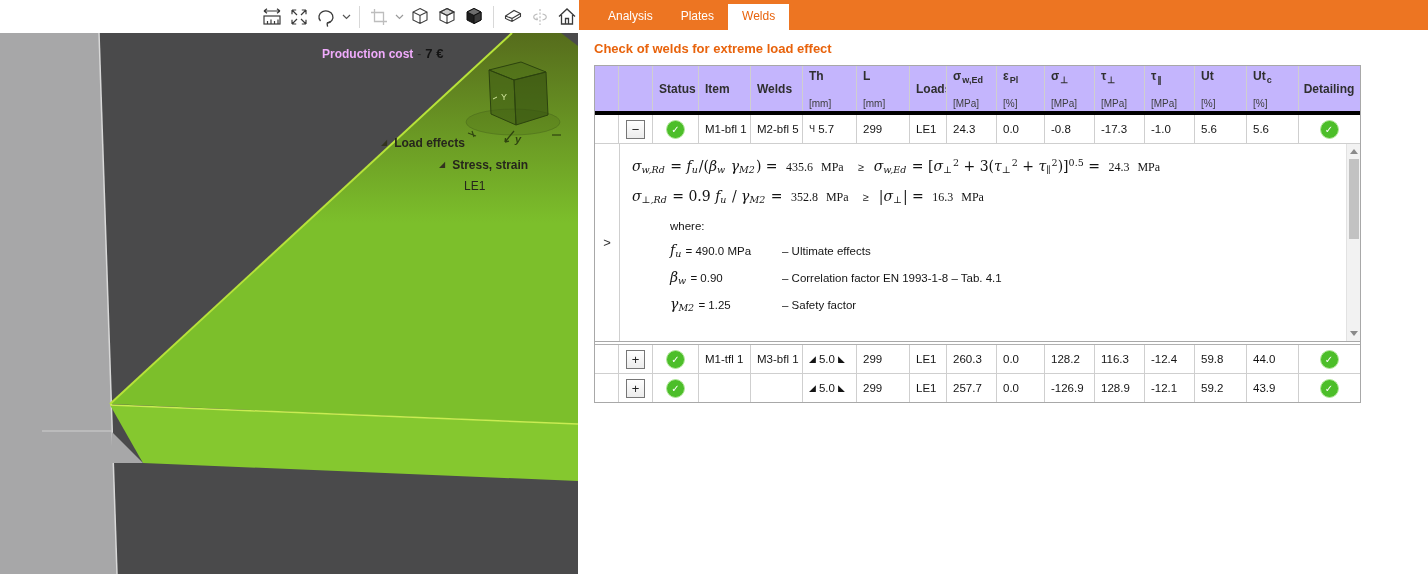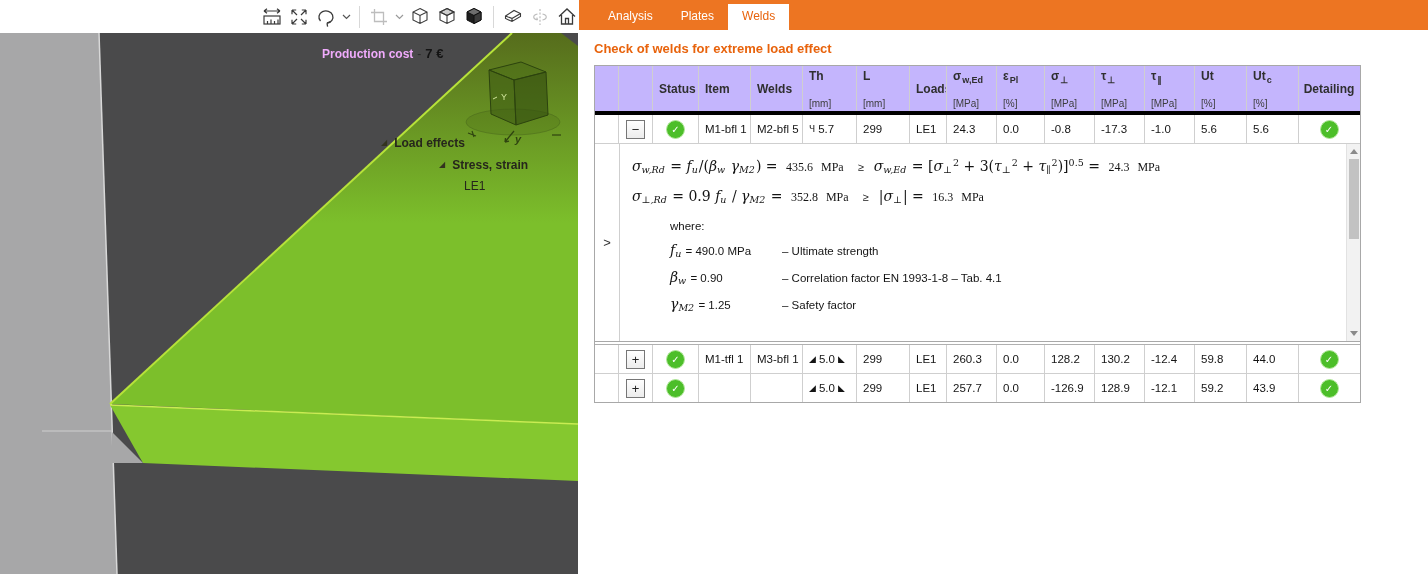--- a/index.html
+++ b/index.html
@@ -291,21 +291,21 @@
         </div>
       </div>
       <div class="detail">
         <div class="d-gutter">&gt;</div>
         <div class="d-content">
           <div class="f-line"><span class="m-i">σ</span><span class="m-sub">w,Rd</span><span class="m-r"> = </span><span class="m-i">f</span><span class="m-sub">u</span><span class="m-r">/(</span><span class="m-i">β</span><span class="m-sub">w</span><span class="m-r"> </span><span class="m-i">γ</span><span class="m-sub">M2</span><span class="m-r">) = </span><span class="m-n">435.6</span><span class="m-n">MPa</span><span class="m-rel">≥</span><span class="m-i">σ</span><span class="m-sub">w,Ed</span><span class="m-r"> = [</span><span class="m-i">σ</span><span class="m-sub">⊥</span><span class="m-sup">2</span><span class="m-r"> + 3(</span><span class="m-i">τ</span><span class="m-sub">⊥</span><span class="m-sup">2</span><span class="m-r"> + </span><span class="m-i">τ</span><span class="m-sub">∥</span><span class="m-sup">2</span><span class="m-r">)]</span><span class="m-sup">0.5</span><span class="m-r"> = </span><span class="m-n">24.3</span><span class="m-n">MPa</span></div>
           <div class="f-line"><span class="m-i">σ</span><span class="m-sub">⊥,Rd</span><span class="m-r"> = 0.9 </span><span class="m-i">f</span><span class="m-sub">u</span><span class="m-r"> / </span><span class="m-i">γ</span><span class="m-sub">M2</span><span class="m-r"> = </span><span class="m-n">352.8</span><span class="m-n">MPa</span><span class="m-rel">≥</span><span class="m-r">|</span><span class="m-i">σ</span><span class="m-sub">⊥</span><span class="m-r">| = </span><span class="m-n">16.3</span><span class="m-n">MPa</span></div>
           <div class="where-label">where:</div>
           <div class="w-row">
             <div class="w-sym"><span class="m-i">f</span><span class="m-sub">u</span><span class="m-t"> = 490.0 MPa</span></div>
-            <div class="w-desc">– Ultimate strength</div>
+            <div class="w-desc">– Ultimate effects</div>
           </div>
           <div class="w-row">
             <div class="w-sym"><span class="m-i">β</span><span class="m-sub">w</span><span class="m-t"> = 0.90</span></div>
             <div class="w-desc">– Correlation factor EN 1993-1-8 – Tab. 4.1</div>
           </div>
           <div class="w-row">
             <div class="w-sym"><span class="m-i">γ</span><span class="m-sub">M2</span><span class="m-t"> = 1.25</span></div>
             <div class="w-desc">– Safety factor</div>
           </div>
         </div>
@@ -330,21 +330,21 @@
         <div class="t-cell">
           <span class="weld-sym">◢</span>
           <span>5.0</span>
           <span class="weld-sym suffix">◣</span>
         </div>
         <div class="t-cell">299</div>
         <div class="t-cell">LE1</div>
         <div class="t-cell">260.3</div>
         <div class="t-cell">0.0</div>
         <div class="t-cell">128.2</div>
-        <div class="t-cell">130.2</div>
+        <div class="t-cell">116.3</div>
         <div class="t-cell">-12.4</div>
         <div class="t-cell">59.8</div>
         <div class="t-cell">44.0</div>
         <div class="t-cell center">
           <span class="chk">✓</span>
         </div>
       </div>
       <div class="t-row">
         <div class="t-cell"></div>
         <div class="t-cell center">

